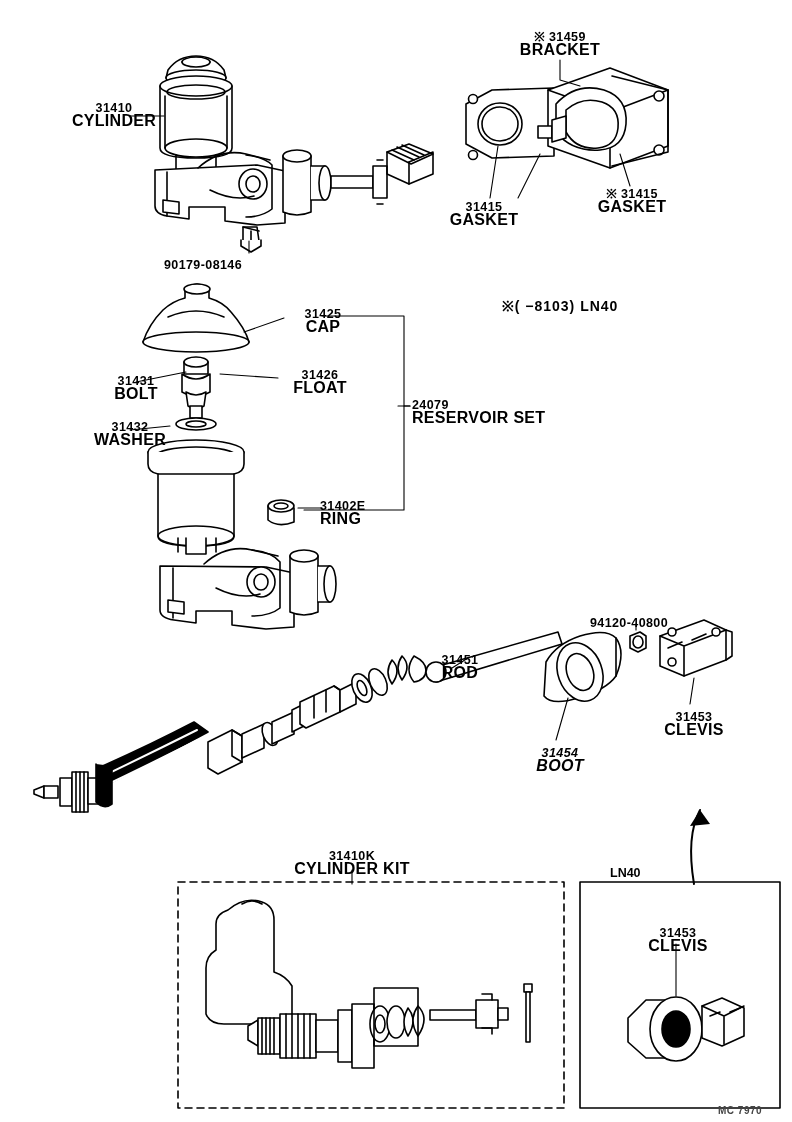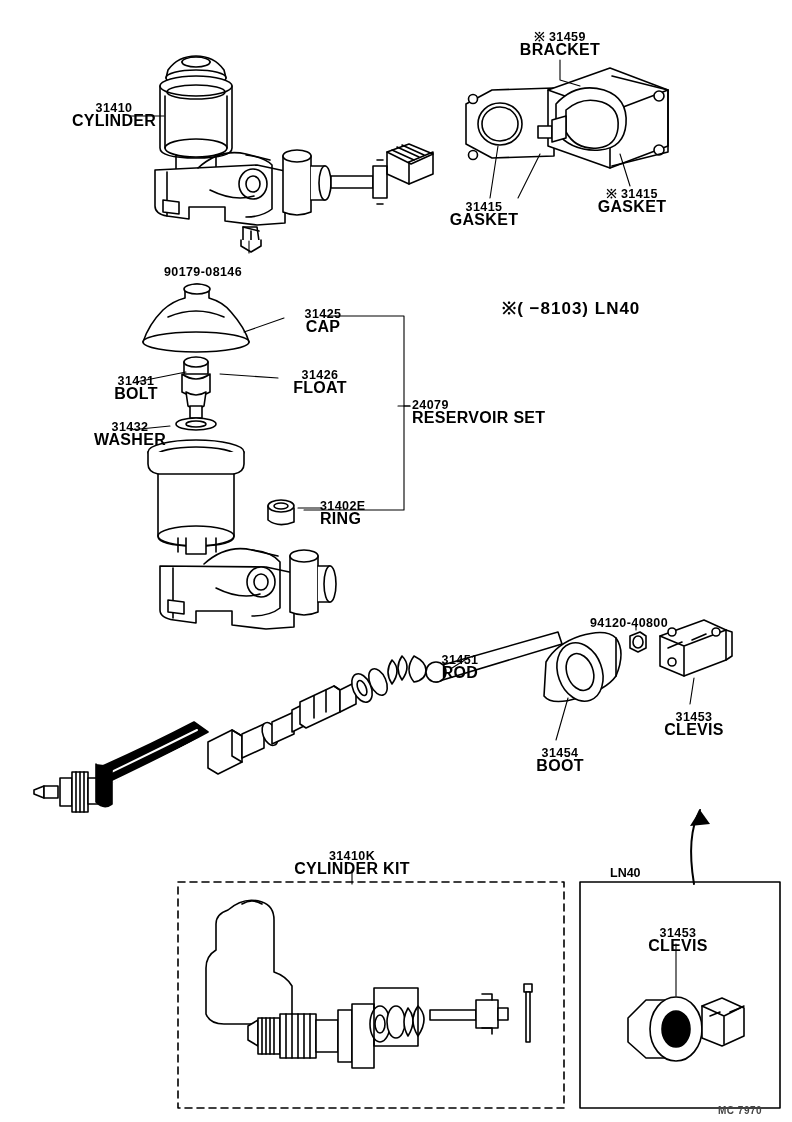--- a/index.html
+++ b/index.html
@@ -18,21 +18,21 @@
     font-weight:bold;
     letter-spacing:0.4px;
     line-height:12.5px;
     white-space:nowrap;
     text-align:center;
     font-family:"Liberation Sans", sans-serif;
   }
   .lbl .n{display:block;}
   .lbl .d{display:block;font-size:16px;letter-spacing:0.3px;}
   .note{
-    position:absolute;font-size:17px;font-weight:bold;letter-spacing:1px;
+    position:absolute;font-size:14px;font-weight:bold;letter-spacing:1px;
     white-space:nowrap;
   }
   .code{
     position:absolute;font-size:10px;font-weight:bold;letter-spacing:0.5px;
     color:#444;
   }
   .boxlbl{position:absolute;font-size:12.5px;font-weight:bold;white-space:nowrap;}
 </style>
 </head>
 <body>
@@ -281,21 +281,21 @@
         <path d="M676 944 l0 52"></path>
       </g>
     </g>
   </svg>
 
   <div class="lbl" style="left:64px;top:102px;width:100px;">
     <span class="n">31410</span>
     <span class="d">CYLINDER</span>
   </div>
 
-  <div class="lbl" style="left:141px;top:266px;width:124px;">
+  <div class="lbl" style="left:141px;top:259px;width:124px;">
     <span class="n">90179-08146</span>
   </div>
 
   <div class="lbl" style="left:508px;top:31px;width:104px;">
     <span class="n">※ 31459</span>
     <span class="d">BRACKET</span>
   </div>
 
   <div class="lbl" style="left:444px;top:201px;width:80px;">
     <span class="n">31415</span>
@@ -335,21 +335,21 @@
   <div class="lbl" style="left:320px;top:500px;width:88px;text-align:left;">
     <span class="n">31402E</span>
     <span class="d">RING</span>
   </div>
 
   <div class="lbl" style="left:428px;top:654px;width:64px;">
     <span class="n">31451</span>
     <span class="d">ROD</span>
   </div>
 
-  <div class="lbl" style="left:526px;top:747px;width:68px;">
+  <div class="lbl" style="left:526px;top:747px;width:68px;font-style:italic;">
     <span class="n">31454</span>
     <span class="d">BOOT</span>
   </div>
 
   <div class="lbl" style="left:568px;top:617px;width:122px;">
     <span class="n">94120-40800</span>
   </div>
 
   <div class="lbl" style="left:658px;top:711px;width:72px;">
     <span class="n">31453</span>

